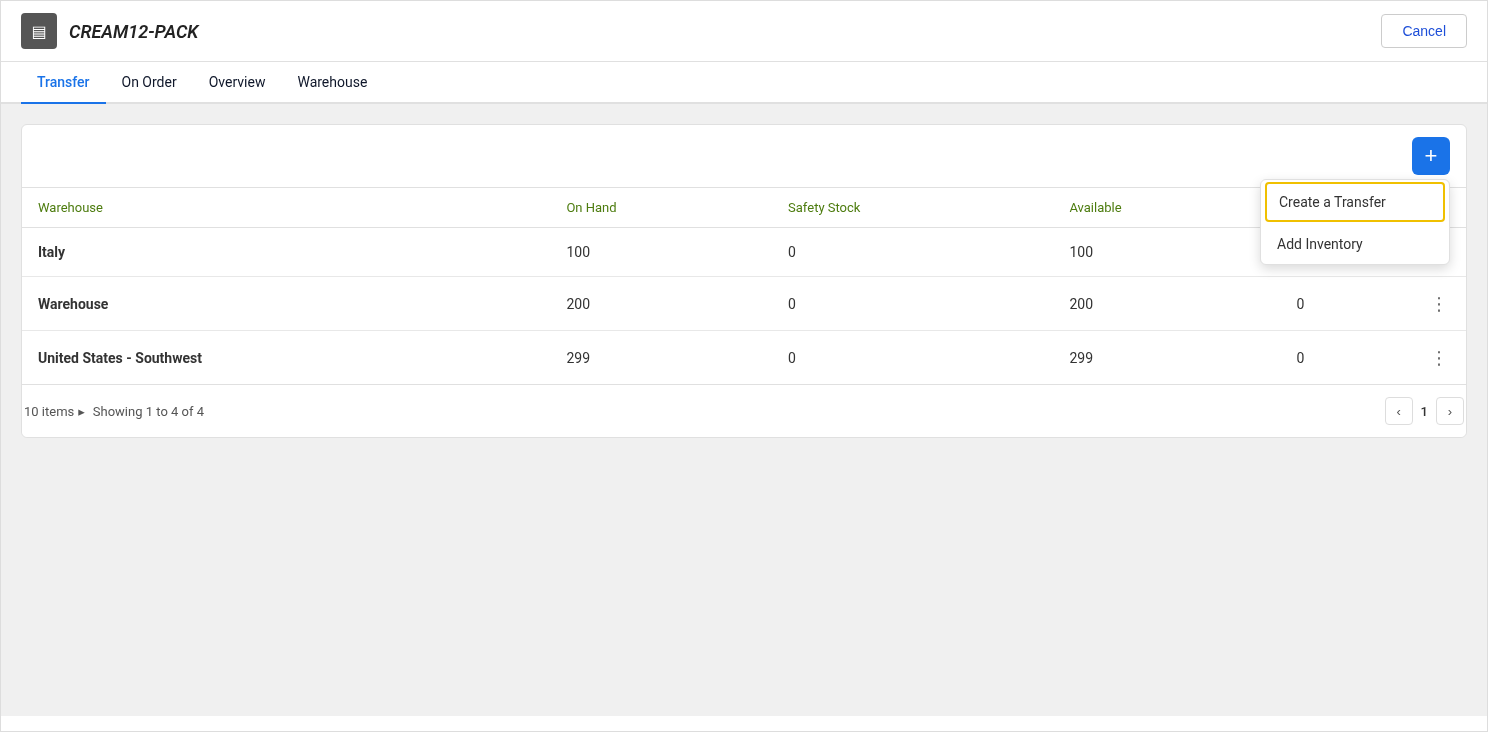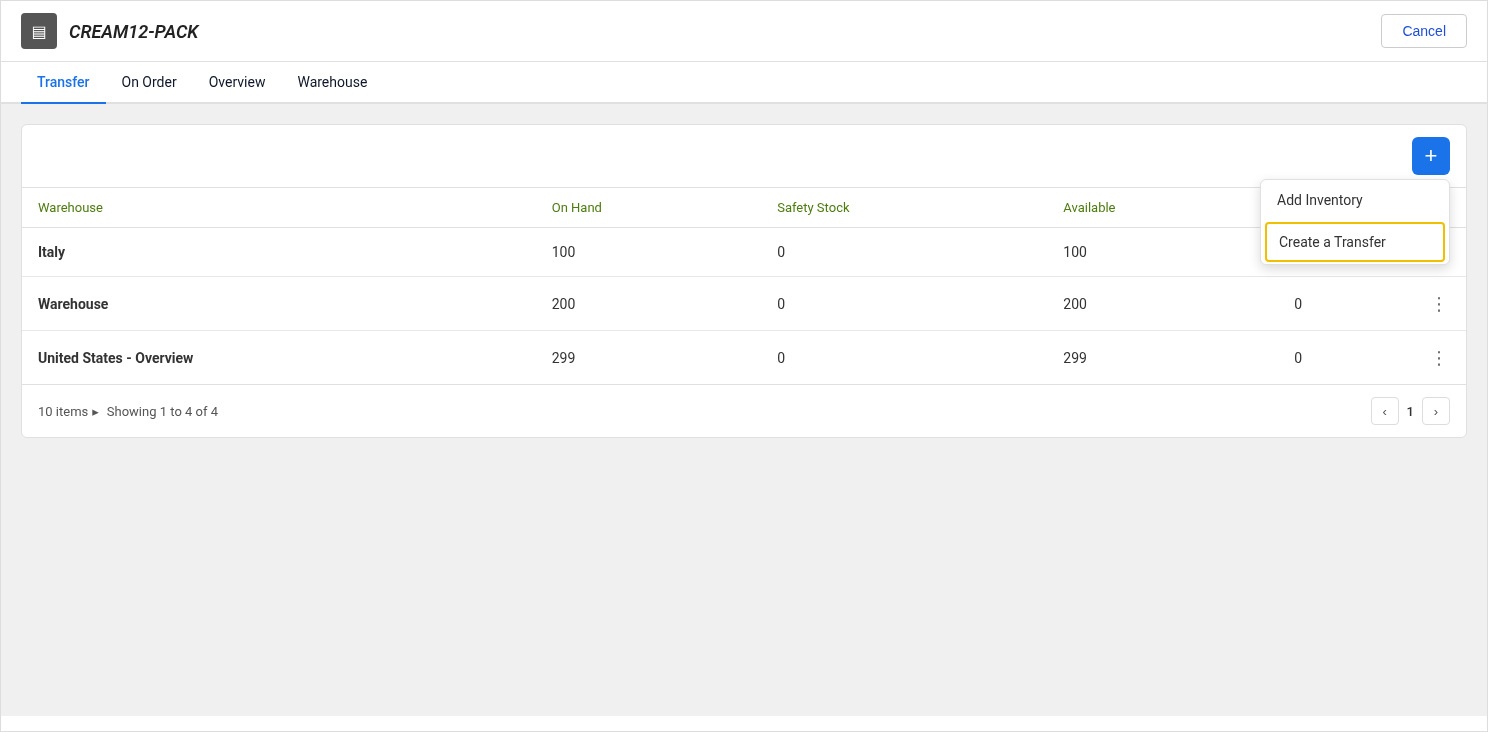--- a/index.html
+++ b/index.html
@@ -185,21 +185,21 @@
       color: #666;
       font-size: 18px;
       cursor: pointer;
       letter-spacing: 2px;
     }
     
     .table-footer {
       display: flex;
       align-items: center;
       justify-content: space-between;
-      padding: 12px 16px;
+      padding: 12px 2px;
       border-top: 1px solid #e0e0e0;
       background: #fff;
       border-radius: 0 0 6px 6px;
     }
     .footer-left {
       display: flex;
       align-items: center;
       gap: 8px;
       font-size: 13px;
       color: #555;
@@ -257,22 +257,22 @@
   </div>
 
   <div class="content">
     <div class="section-card">
 
 
       <div class="table-toolbar">
         <button class="add-button">+</button>
 
         <div class="dropdown-menu">
+          <div class="dropdown-item highlighted">Create a Transfer</div>
           <div class="dropdown-item">Add Inventory</div>
-          <div class="dropdown-item highlighted">Create a Transfer</div>
         </div>
       </div>
 
       <table class="inventory-table">
         <thead>
           <tr>
             <th>Warehouse</th>
             <th>On Hand</th>
             <th>Safety Stock</th>
             <th>Available</th>
@@ -296,21 +296,21 @@
       <td class="warehouse-name">Warehouse</td>
       <td>200</td>
       <td>0</td>
       <td>200</td>
       <td>0</td>
       <td class="row-actions">
         <span class="three-dots">⋮</span>
       </td>
     </tr>
             <tr>
-      <td class="warehouse-name">United States - Overview</td>
+      <td class="warehouse-name">United States - Southwest</td>
       <td>299</td>
       <td>0</td>
       <td>299</td>
       <td>0</td>
       <td class="row-actions">
         <span class="three-dots">⋮</span>
       </td>
     </tr>
           </tbody>
       </table>

